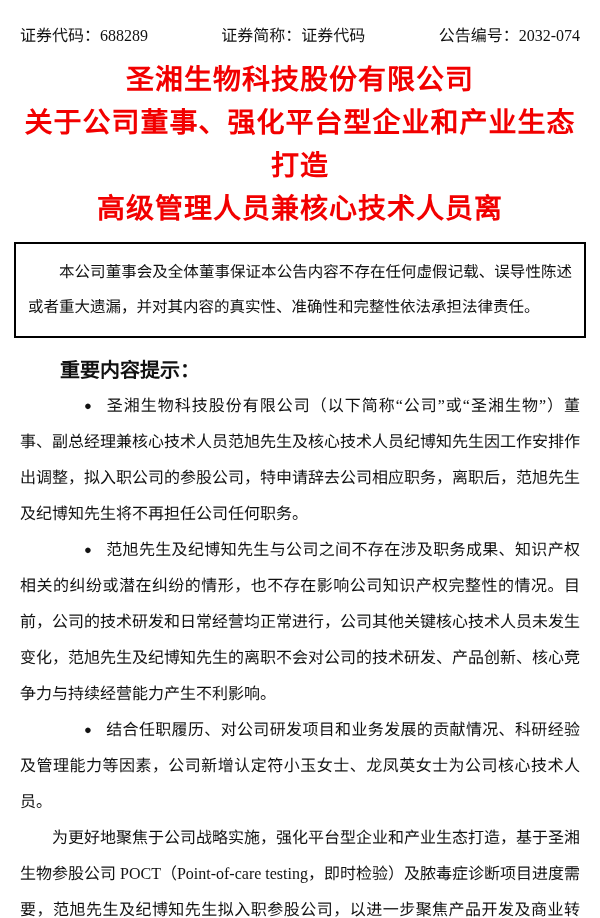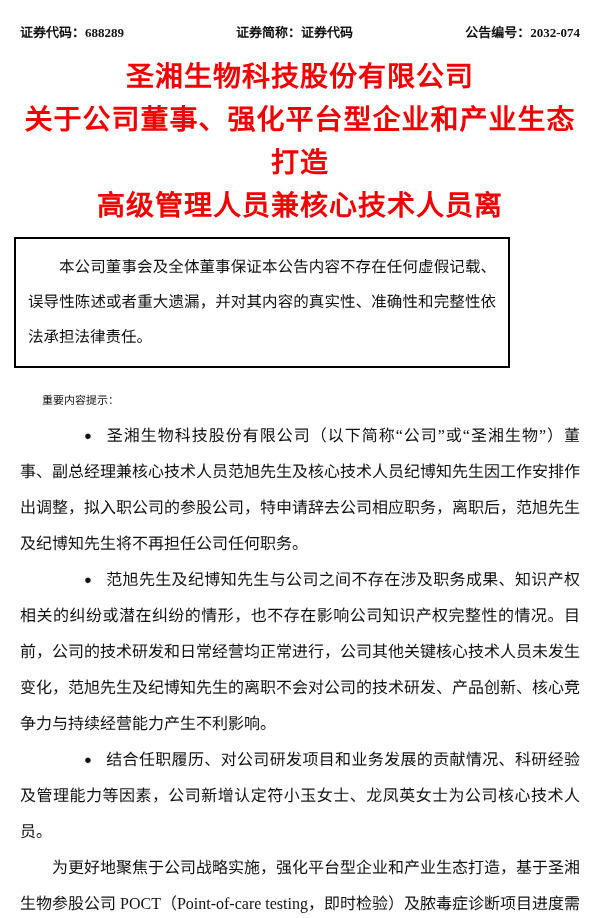--- a/index.html
+++ b/index.html
@@ -17,41 +17,41 @@
     padding: 22px 20px 30px 20px;
     color: #111111;
     font-family: "Liberation Serif", "DejaVu Serif", serif;
     overflow: hidden;
   }
   
   .doc-header {
     display: flex;
     justify-content: space-between;
     align-items: flex-end;
-    font-size: 13px;
-    font-weight: bold;
+    font-size: 16px;
+    font-weight: normal;
     white-space: nowrap;
   }
   
   .title {
     margin: 14px 0 10px 0;
     text-align: center;
     color: var(--title-red, #f20000);
     font-family: "Liberation Sans", "DejaVu Sans", sans-serif;
     font-weight: 900;
     font-size: 28px;
     line-height: 43px;
     letter-spacing: 1px;
   }
-  .title .tl { display: block; }
+  .title .tl { display: block; font-family: Liberation Mono, monospace; }
   
   .disclaimer-box {
     border: 2px solid #000000;
     margin: 2px 0 14px -6px;
-    width: 496px;
+    width: 572px;
     box-sizing: border-box;
     padding: 10px 12px 12px 12px;
   }
   .disclaimer-box p {
     margin: 0;
     font-size: 15.5px;
     line-height: 35px;
     text-indent: 2em;
     text-align: justify;
     font-family: "Liberation Serif", "DejaVu Serif", serif;
@@ -59,23 +59,23 @@
   
   .para {
     margin: 0;
     font-size: 16px;
     line-height: 36px;
     text-align: justify;
     text-indent: 2em;
   }
   .bold-head {
     margin: 0;
-    font-size: 11px;
+    font-size: 20px;
     line-height: 36px;
-    font-weight: normal;
+    font-weight: bold;
     font-family: "Liberation Sans", "DejaVu Sans", sans-serif;
     text-indent: 2em;
   }
   .section-gap { margin-top: 28px; }
   .bullet {
     display: inline-block;
     font-size: 13px;
     vertical-align: 1px;
     margin-right: 14px;
   }

